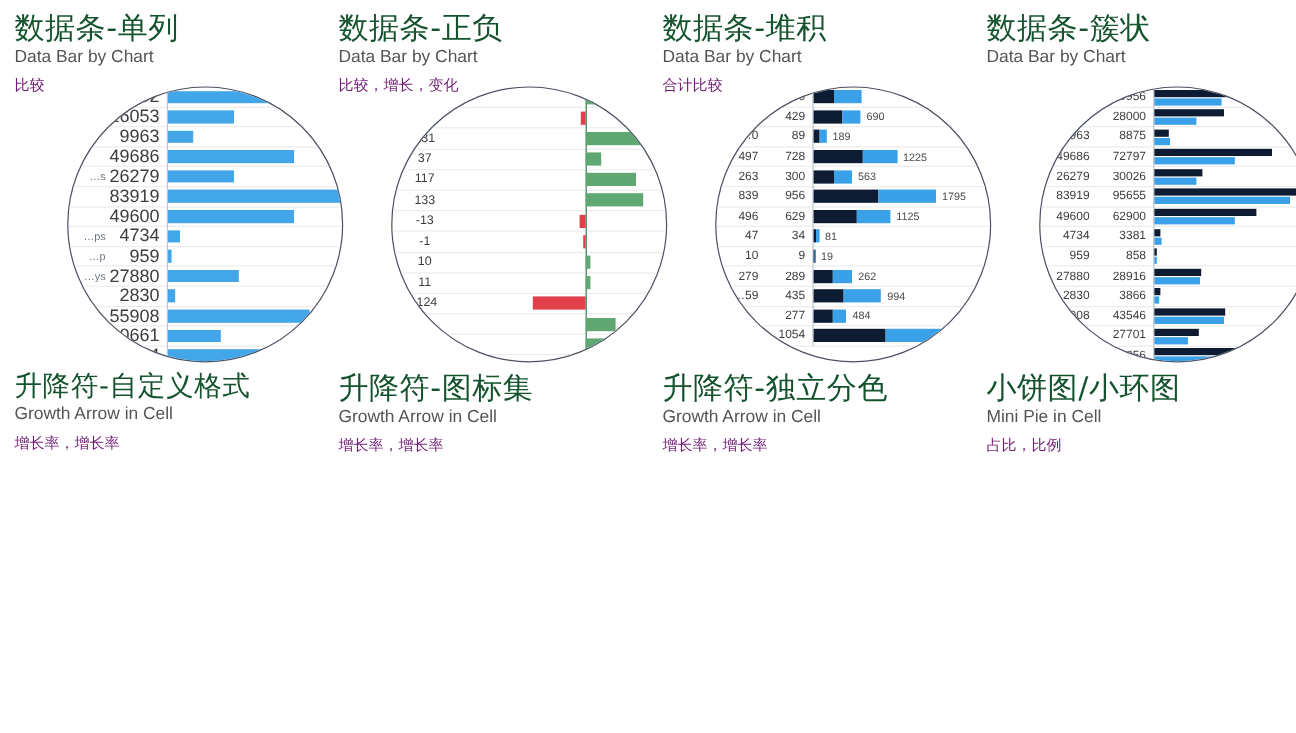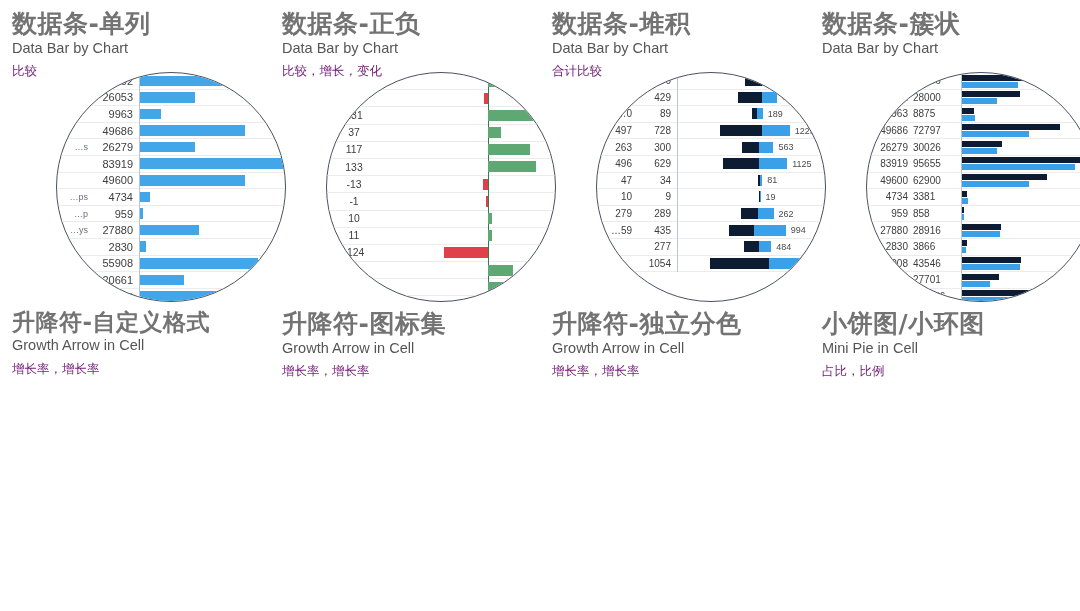--- a/index.html
+++ b/index.html
@@ -14,21 +14,21 @@
   .grid {
     position:absolute; inset:0;
     display:grid;
     grid-template-columns: repeat(4, 270px);
     grid-template-rows: 300px 311px;
   }
   .panel { position:relative; padding:10px 0 0 12px; }
 
   .p-title {
     font-family:"DejaVu Sans","Liberation Sans",sans-serif;
-    font-size:25px; font-weight:bold; color:#737373;
+    font-size:25px; font-weight:normal; color:#14532d;
     letter-spacing:.5px; line-height:1.1; white-space:nowrap;
   }
   .p-title.small { font-size:23px; }
   .p-sub {
     font-size:14.5px; color:#555; margin-top:3px; line-height:1.1;
     font-family:"Liberation Sans",sans-serif;
   }
   .p-note {
     font-family:"DejaVu Sans","Liberation Sans",sans-serif;
     font-size:12.5px; color:#701a75; margin-top:8px; line-height:1.1;
@@ -41,46 +41,46 @@
     width:230px; height:230px;
     border-radius:50%;
     overflow:hidden;
     border:1.4px solid #4a5160;
     background:#fff;
   }
   .lens.r1 { left:56px; top:72px; }
   .lens-inner { position:absolute; left:0; top:0; width:260px; height:300px; }
   .p1-row { display:flex; align-items:center; height:16.6px; border-bottom:1px solid #ececec; }
   .p1-lab { width:34px; text-align:right; font-size:9px; color:#6b7280; padding-right:3px; overflow:hidden; }
-  .p1-num { width:48px; text-align:right; font-size:11px; color:#3d3d3d; padding-right:6px; }
+  .p1-num { width:48px; text-align:right; font-size:15px; color:#3d3d3d; padding-right:6px; }
   .p1-bartrack { flex:1; height:16.6px; position:relative; border-left:1px solid #b9c4cf; }
   .p1-bar { position:absolute; left:0; top:3px; height:10.5px; background:#43a6e8; }
 
   
   .p2-row { display:flex; align-items:center; height:17.2px; border-bottom:1px solid #ececec; }
   .p2-num { width:62px; text-align:center; font-size:10.4px; color:#3d3d3d; padding-right:8px; }
   .p2-track { flex:1; height:17.2px; position:relative; }
   .p2-axis { position:absolute; left:50%; top:0; bottom:0; width:1.4px; background:#2f7d4f; }
   .p2-bar { position:absolute; top:3px; height:11px; }
   .p2-bar.pos { left:50%; background:#5fa873; }
   .p2-bar.neg { right:50%; background:#e0404a; }
 
   
   .p3-row { display:flex; align-items:center; height:16.6px; border-bottom:1px solid #ececec; }
   .p3-a { width:40px; text-align:right; font-size:10px; color:#3d3d3d; padding-right:5px; }
   .p3-b { width:40px; text-align:right; font-size:10px; color:#3d3d3d; padding-right:6px; }
-  .p3-track { flex:1; height:16.6px; position:relative; border-left:1px solid #b9c4cf; display:flex; align-items:center;justify-content:center; }
+  .p3-track { flex:1; height:16.6px; position:relative; border-left:1px solid #b9c4cf; display:flex; align-items:center; }
   .p3-seg1 { height:11px; background:#0d1b33; }
   .p3-seg2 { height:11px; background:#3aa0e8; }
   .p3-tot { font-size:9px; color:#4a4a4a; padding-left:5px; white-space:nowrap; }
 
   
   .p4-row { display:flex; align-items:center; height:16.6px; border-bottom:1px solid #ececec; }
   .p4-a { width:46px; text-align:right; font-size:10px; color:#3d3d3d; padding-right:5px; }
-  .p4-b { width:48px; text-align:left; font-size:10px; color:#3d3d3d; padding-right:6px; }
+  .p4-b { width:48px; text-align:right; font-size:10px; color:#3d3d3d; padding-right:6px; }
   .p4-track { flex:1; height:16.6px; position:relative; border-left:1px solid #b9c4cf; }
   .p4-bar1 { position:absolute; left:0; top:2px; height:6px; background:#0d1b33; }
   .p4-bar2 { position:absolute; left:0; top:9px; height:6px; background:#3aa0e8; }
 </style>
 </head>
 <body>
 
 <div class="grid">
 
   <div class="panel">
@@ -337,20 +337,29 @@
           <div class="p3-row">
             <div class="p3-a">263</div>
             <div class="p3-b">300</div>
             <div class="p3-track">
               <div class="p3-seg1" style="width: 9.51894%;"></div>
               <div class="p3-seg2" style="width: 8.34493%;"></div>
               <div class="p3-tot">563</div>
             </div>
           </div>
           <div class="p3-row">
+            <div class="p3-a">839</div>
+            <div class="p3-b">956</div>
+            <div class="p3-track">
+              <div class="p3-seg1" style="width: 30.3337%;"></div>
+              <div class="p3-seg2" style="width: 26.6213%;"></div>
+              <div class="p3-tot">1795</div>
+            </div>
+          </div>
+          <div class="p3-row">
             <div class="p3-a">496</div>
             <div class="p3-b">629</div>
             <div class="p3-track">
               <div class="p3-seg1" style="width: 19.958%;"></div>
               <div class="p3-seg2" style="width: 15.738%;"></div>
               <div class="p3-tot">1125</div>
             </div>
           </div>
           <div class="p3-row">
             <div class="p3-a">47</div>

